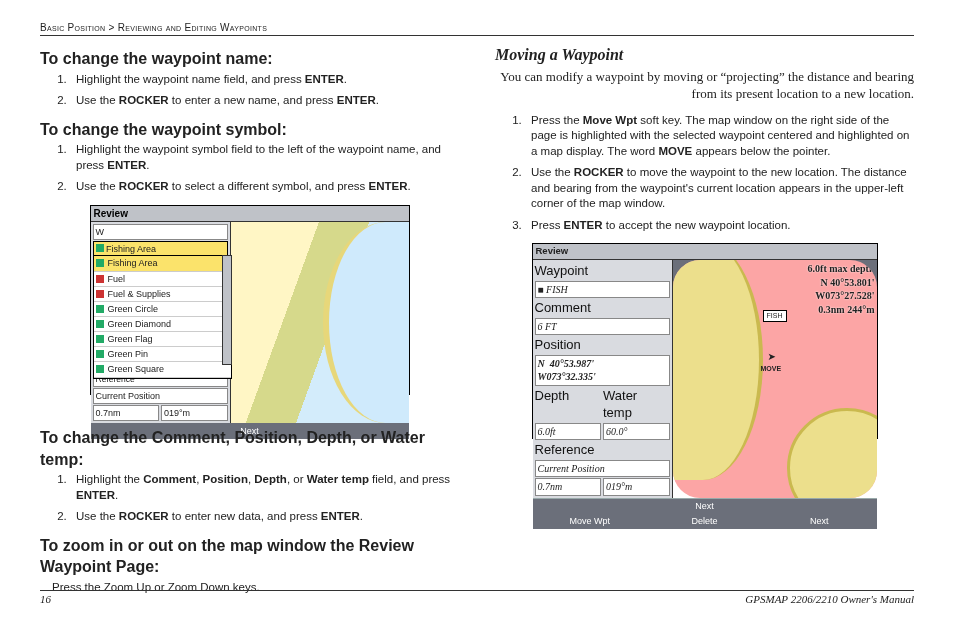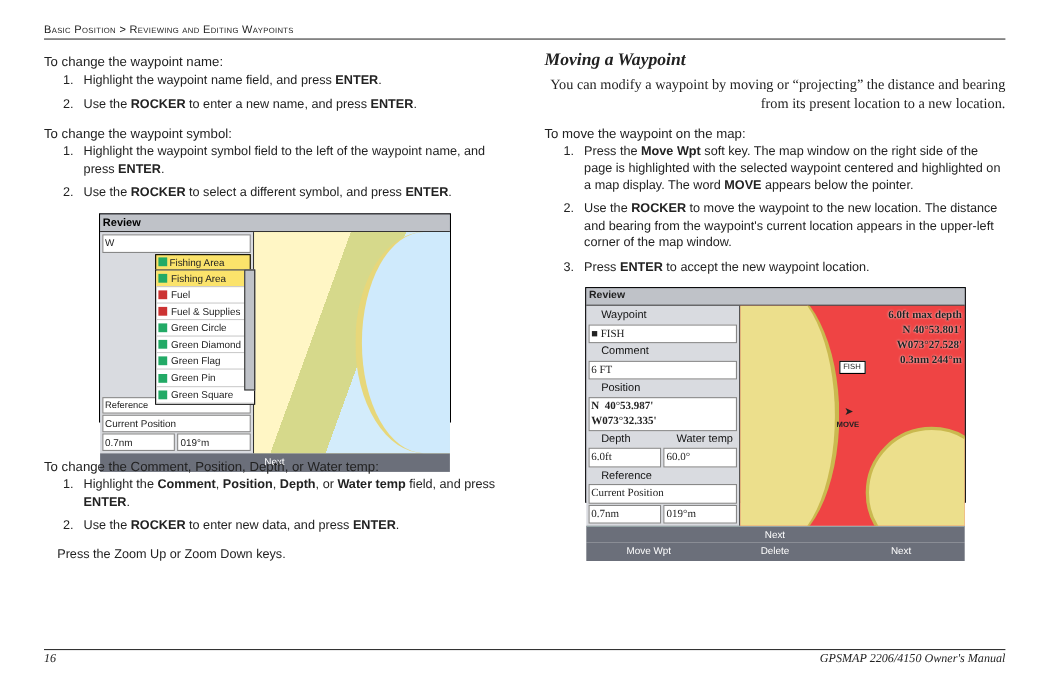--- a/index.html
+++ b/index.html
@@ -19,22 +19,22 @@
     border-bottom: 1px solid #333;
     padding-bottom: 2px;
     margin-bottom: 8px;
   }
   .cols {
     display: flex;
     gap: 36px;
   }
   .col { flex: 1; font-size: 11.5px; line-height: 1.35; }
   .h-task {
-    font-weight: normal;
-    font-size: 12px;
+    font-weight: bold;
+    font-size: 16px;
     margin-top: 4px;
     margin-bottom: 2px;
   }
   .h-section {
     font-family: "Times New Roman", Times, serif;
     font-style: italic;
     font-weight: bold;
     font-size: 16px;
     margin-bottom: 2px;
   }
@@ -57,21 +57,21 @@
     border: 1px solid #000;
     background: #6b6f7a;
     display: flex;
     flex-direction: column;
     font-size: 10px;
   }
   .fig1 .titlebar { background:#bfc2c8; color:#000; font-weight:bold; padding:1px 3px; border-bottom:1px solid #333; font-size:10px;}
   .fig1 .body { flex:1; display:flex; }
   .fig1 .left { width: 140px; background:#d9dbe0; border-right:1px solid #333; padding:2px; display:flex; flex-direction:column; gap:1px;}
   .fig1 .left .row { background:#fff; border:1px solid #888; padding:1px 2px; font-size:9px; }
-  .fig1 .dropdown { position:relative;margin-left:48px; }
+  .fig1 .dropdown { position:relative; }
   .fig1 .dropdown .sel { background:#fbe36b; border:1px solid #000; padding:1px 2px; font-size:9px;}
   .fig1 .dropdown .list { position:absolute; top:14px; left:0; right:-4px; background:#fff; border:1px solid #000; z-index:2;}
   .fig1 .dropdown .list div { padding:1px 2px; font-size:9px; border-bottom:1px solid #ccc; display:flex; align-items:center; gap:4px;}
   .fig1 .dropdown .list div:first-child { background:#fbe36b; }
   .dico { width:8px; height:8px; background:#2a6; display:inline-block; }
   .fig1 .map { flex:1; position:relative; background: #dfe190; overflow:hidden;}
   .fig1 .map .water { position:absolute; inset:0; background: linear-gradient(110deg, #fff6c5 0 35%, #d6d98b 35% 55%, #d3ecfb 55% 100%); }
   .fig1 .map .coast { position:absolute; left:52%; top:0; bottom:0; width:70%; background:#cfeafc; border-left:6px solid #e7d77a; border-radius:50% 0 0 50%;}
   .fig1 .footer { background:#6b6f7a; color:#fff; text-align:center; font-size:9px; padding:2px 0;}
   .fig1 .scroll { position:absolute; right:-4px; top:14px; width:10px; height:110px; background:#bfc2c8; border:1px solid #333; z-index:3;}
@@ -83,25 +83,25 @@
     margin: 6px auto 0 auto;
     border: 1px solid #000;
     background: #6b6f7a;
     display:flex;
     flex-direction:column;
     font-size:9.5px;
   }
   .fig2 .titlebar { background:#bfc2c8; font-weight:bold; padding:1px 3px; border-bottom:1px solid #333;}
   .fig2 .body { flex:1; display:flex; }
   .fig2 .left { width:140px; background:#d9dbe0; border-right:1px solid #333; padding:2px; display:flex; flex-direction:column; gap:1px;}
-  .fig2 .left .lbl { font-size:10px; color:#111;padding-left:12px; }
-  .fig2 .left .val { background:#fff; border:1px solid #888; padding:1px 2px; font-family:"Times New Roman",serif; font-size:10px;}
+  .fig2 .left .lbl { font-size:13px; color:#111; }
+  .fig2 .left .val { background:#fff; border:1px solid #888; padding:1px 2px; font-family:"Times New Roman",serif; font-size:10px;font-style:italic;}
   .fig2 .left .twocol { display:flex; gap:2px;}
   .fig2 .left .twocol .val { flex:1; }
-  .fig2 .map { flex:1; position:relative; background:#ef4444; overflow:hidden;}
+  .fig2 .map { flex:1; position:relative; background:#fca5a5; overflow:hidden;border-radius:27px;}
   .fig2 .map .land { position:absolute; left:-30px; top:-20px; width:120px; height:240px; background:#ecdf8c; border-right:4px solid #cab94f; border-radius:0 50% 50% 0;}
   .fig2 .map .land2 { position:absolute; right:-30px; bottom:-30px; width:120px; height:120px; background:#ecdf8c; border:3px solid #cab94f; border-radius:50%;}
   .fig2 .map .info { position:absolute; top:2px; left:2px; right:2px; background:rgba(255,255,255,0.0); font-family:"Times New Roman",serif; font-weight:bold; font-size:10px; text-align:right; text-shadow:0 0 2px #fff;}
   .fig2 .map .flag { position:absolute; top:50px; left:90px; width:24px; height:12px; background:#fff; border:1px solid #000; font-size:7px; text-align:center;}
   .fig2 .map .cursor { position:absolute; top:90px; left:95px; font-size:10px;}
   .fig2 .map .move { position:absolute; top:104px; left:88px; font-size:7px; font-weight:bold;}
   .fig2 .footer { background:#6b6f7a; color:#fff; display:flex; font-size:9px;}
   .fig2 .footer div { flex:1; text-align:center; padding:2px 0;}
   .fig2 .nextbar { background:#6b6f7a; color:#fff; text-align:center; font-size:9px; padding:1px 0; border-top:1px solid #9aa;}
 
@@ -200,28 +200,28 @@
       <div class="footer">Next</div>
     </div>
     <div class="caption">Waypoint Symbol List</div>
 
     <div class="h-task">To change the Comment, Position, Depth, or Water temp:</div>
     <ol>
       <li>Highlight the <b>Comment</b>, <b>Position</b>, <b>Depth</b>, or <b>Water temp</b> field, and press <b>ENTER</b>.</li>
       <li>Use the <b>ROCKER</b> to enter new data, and press <b>ENTER</b>.</li>
     </ol>
 
+    <div class="h-task">To zoom in or out on the map window the Review Waypoint Page:</div>
     <div style="padding-left:12px;margin-bottom:6px">Press the Zoom Up or Zoom Down keys.</div>
   </div>
 
   <div class="col">
     <div class="h-section">Moving a Waypoint</div>
     <div class="intro">You can modify a waypoint by moving or “projecting” the distance and bearing from its present location to a new location.</div>
 
-    <div class="h-task">To move the waypoint on the map:</div>
     <ol>
       <li>Press the <b>Move Wpt</b> soft key. The map window on the right side of the page is highlighted with the selected waypoint centered and highlighted on a map display. The word <b>MOVE</b> appears below the pointer.</li>
       <li>Use the <b>ROCKER</b> to move the waypoint to the new location. The distance and bearing from the waypoint's current location appears in the upper-left corner of the map window.</li>
       <li>Press <b>ENTER</b> to accept the new waypoint location.</li>
     </ol>
 
     <div class="fig2">
       <div class="titlebar">Review</div>
       <div class="body">
         <div class="left">
@@ -270,14 +270,14 @@
         <div>Move Wpt</div>
         <div>Delete</div>
         <div>Next</div>
       </div>
     </div>
   </div>
 </div>
 
 <div class="page-footer">
   <span>16</span>
-  <span>GPSMAP 2206/4150 Owner's Manual</span>
+  <span>GPSMAP 2206/2210 Owner's Manual</span>
 </div>
 
 </body></html>

